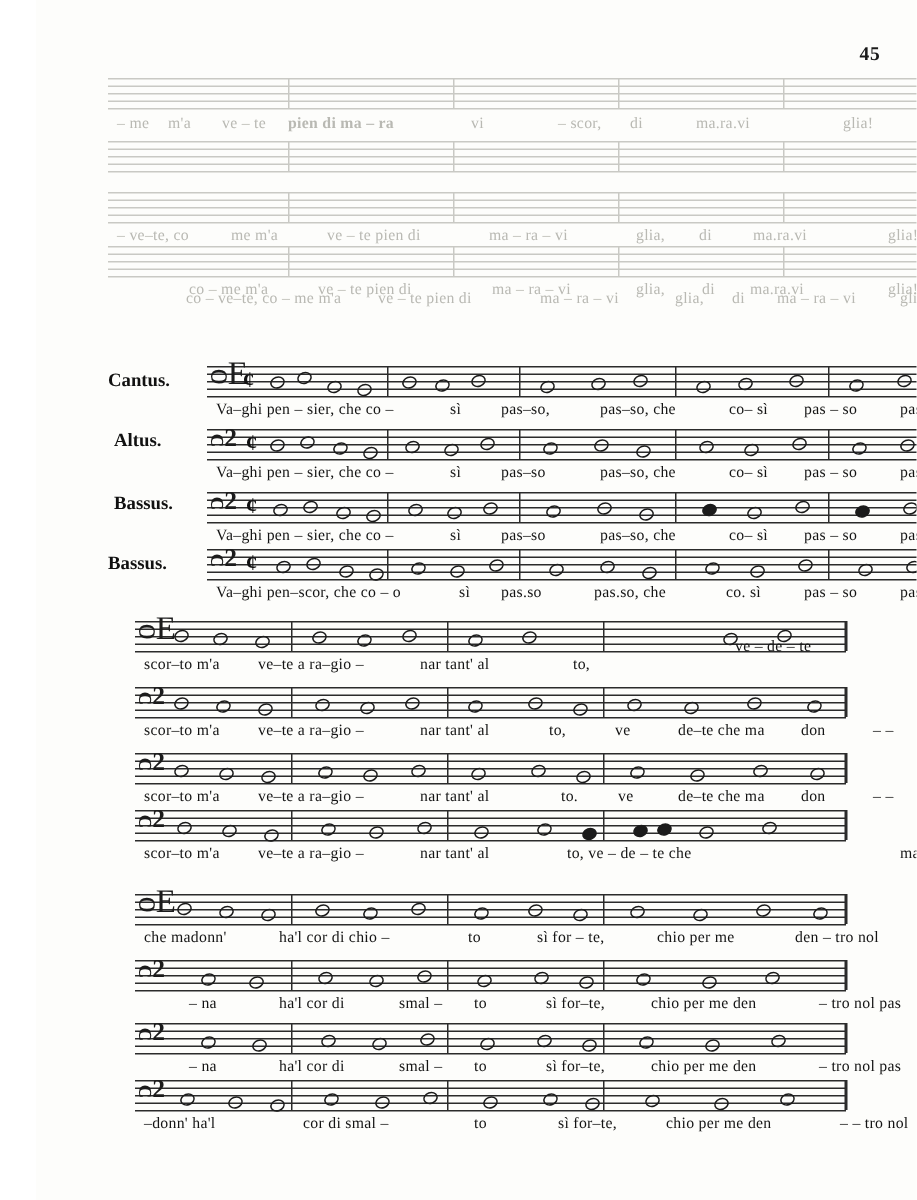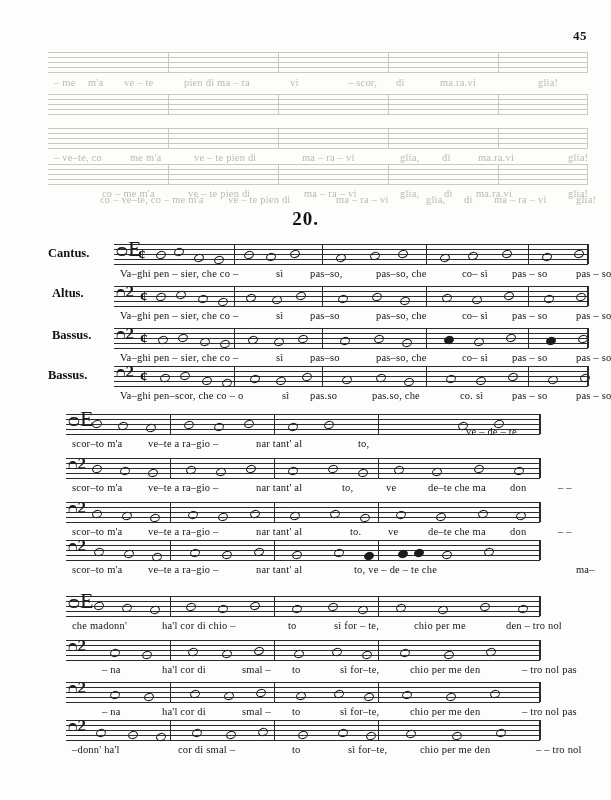--- a/index.html
+++ b/index.html
@@ -7,20 +7,21 @@
     width:611px;height:800px;
     background:#ffffff;
     font-family:"Liberation Serif", serif;
     color:#111;
     position:relative;
     overflow:hidden;
   }
   .page{
     position:absolute;inset:0;
     background:#fdfdfb;
+    margin-left:24px;
   }
   
   .page-number{
     position:absolute;
     right:24px;top:28px;
     font-size:13px;
     font-weight:700;
     letter-spacing:.5px;
     color:#1a1a1a;
   }
@@ -115,21 +116,21 @@
       </div>
       <div class="bar" style="left:120px;top:0;height:20px;"></div>
       <div class="bar" style="left:230px;top:0;height:20px;"></div>
       <div class="bar" style="left:340px;top:0;height:20px;"></div>
       <div class="bar" style="left:450px;top:0;height:20px;"></div>
       <div class="bar" style="left:539px;top:0;height:20px;"></div>
     </div>
     <div class="lyric" style="left:6px;top:25px;">– me</div>
     <div class="lyric" style="left:40px;top:25px;">m'a</div>
     <div class="lyric" style="left:76px;top:25px;">ve – te</div>
-    <div class="lyric" style="left:136px;top:25px;">pien di ma – ra</div>
+    <div class="lyric" style="left:120px;top:25px;font-weight:bold;">pien di ma – ra</div>
     <div class="lyric" style="left:242px;top:25px;">vi</div>
     <div class="lyric" style="left:300px;top:25px;">– scor,</div>
     <div class="lyric" style="left:348px;top:25px;">di</div>
     <div class="lyric" style="left:392px;top:25px;">ma.ra.vi</div>
     <div class="lyric" style="left:490px;top:25px;">glia!</div>
 
     <div style="position:absolute;left:0;top:42px;width:540px;height:20px;">
       <div class="stafflines">
         <i style="top:0"></i>
           <i style="top:5px"></i>
@@ -191,21 +192,20 @@
 
     <div class="lyric" style="left:52px;top:142px;">co – ve–te, co – me m'a</div>
     <div class="lyric" style="left:180px;top:142px;">ve – te pien di</div>
     <div class="lyric" style="left:288px;top:142px;">ma – ra – vi</div>
     <div class="lyric" style="left:378px;top:142px;">glia,</div>
     <div class="lyric" style="left:416px;top:142px;">di</div>
     <div class="lyric" style="left:446px;top:142px;">ma – ra – vi</div>
     <div class="lyric" style="left:528px;top:142px;">glia!</div>
   </div>
 
-  <div class="movement-number">20.</div>
 
   <div class="system" style="left:48px;top:238px;width:540px;height:155px;">
 
     <div class="part-label" style="left:0px;top:8px;">Cantus.</div>
     <div class="part-label" style="left:4px;top:48px;">Altus.</div>
     <div class="part-label" style="left:4px;top:90px;">Bassus.</div>
     <div class="part-label" style="left:0px;top:130px;">Bassus.</div>
 
     <div style="position:absolute;left:66px;top:6px;width:474px;height:20px;">
       <div class="stafflines">

